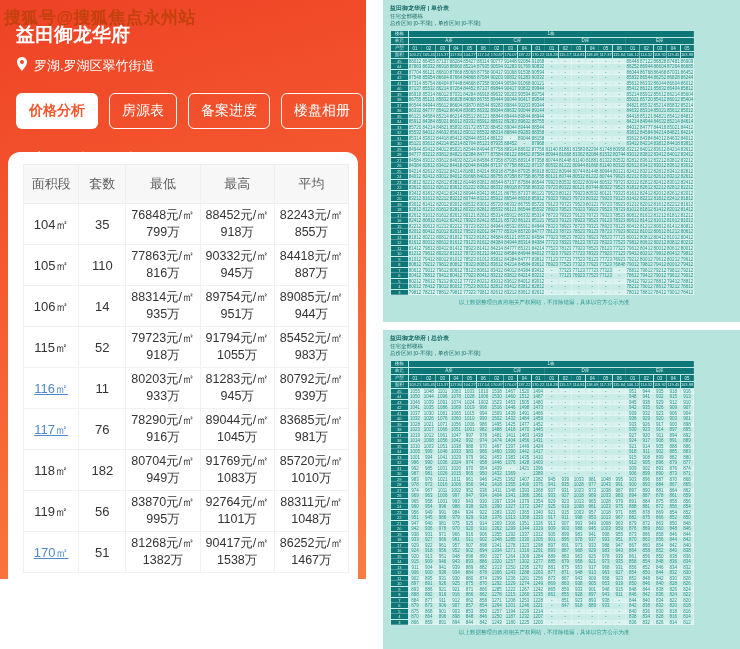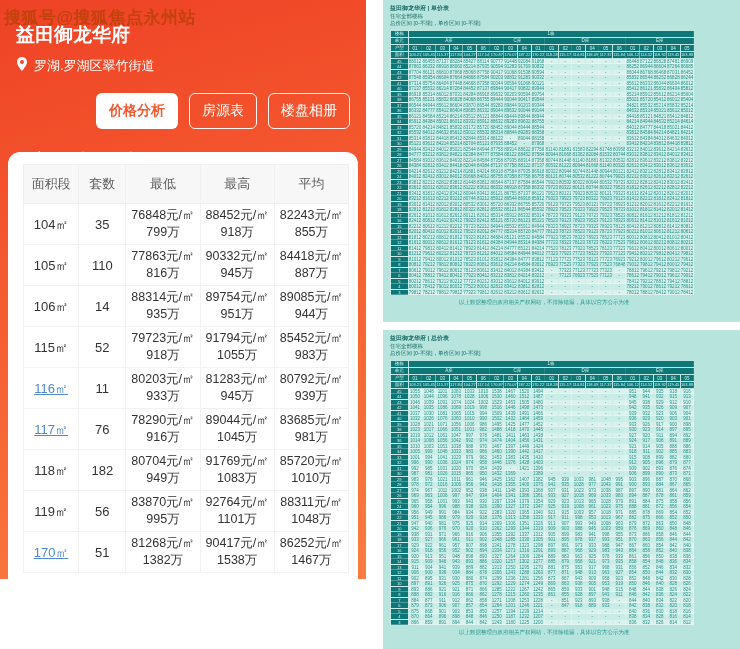--- a/index.html
+++ b/index.html
@@ -9,21 +9,21 @@
     background:#ffffff; font-family:"Liberation Sans","DejaVu Sans",sans-serif;
   }
   
   .left-panel{ position:absolute; left:0; top:0; width:366px; height:579px;
     background:linear-gradient(165deg,#ee4226 0%, #f55c30 45%, #fa7c42 100%); }
   .watermark{ position:absolute; left:4px; top:6px; z-index:30; color:#c2410c;
     font-size:17px; font-weight:700; letter-spacing:0.5px; white-space:nowrap; }
   .lp-head{ padding:14px 16px 0 16px; color:#fff; }
   .lp-title{ font-size:19px; font-weight:700; margin-top:8px; }
   .lp-loc{ margin-top:9px; font-size:13px; display:flex; align-items:flex-start; gap:6px; color:#fff; }
-  .btn-row{ display:flex; gap:11px; margin-top:18px;justify-content:flex-end; }
+  .btn-row{ display:flex; gap:11px; margin-top:18px; }
   .pill{ border:1px solid rgba(255,255,255,.95); border-radius:6px; background:transparent;
     color:#fff; font-size:14px; padding:8px 12px; font-family:inherit; white-space:nowrap; }
   .pill.active{ background:#fff; color:#f4582e; font-weight:700; }
   .tabs{ display:flex; gap:28px; margin-top:21px; font-size:16px; }
   .tab{ color:rgba(255,255,255,.96); padding-bottom:10px; position:relative; cursor:pointer; }
   .tab.active{ font-weight:700; }
   .tab.active:after{ content:""; position:absolute; left:3px; bottom:2px; width:26px; height:4px;
     background:#fff; border-radius:2px; }
   .card{ position:absolute; left:8px; right:8px; top:152px; bottom:0; background:#fff;
     border-radius:12px 12px 0 0; padding:12px 9px 0 15px; overflow:hidden; }
@@ -67,20 +67,21 @@
       <span style="display:inline-flex;">
         <svg width="12" height="14" viewBox="0 0 12 14">
             <path d="M6 0C3.2 0 1 2.2 1 5c0 3.6 5 9 5 9s5-5.4 5-9c0-2.8-2.2-5-5-5zm0 7a2 2 0 110-4 2 2 0 010 4z" fill="#ffffff"></path>
           </svg>
       </span>
       <span>罗湖.罗湖区翠竹街道</span>
     </div>
     <div class="btn-row">
       <button class="pill active">价格分析</button>
       <button class="pill">房源表</button>
+      <button class="pill">备案进度</button>
       <button class="pill">楼盘相册</button>
     </div>
     <div class="tabs">
       <div class="tab active">住宅</div>
       <div class="tab">商务公寓</div>
     </div>
   </div>
   <div class="card">
     <table class="summary">
       <thead>

